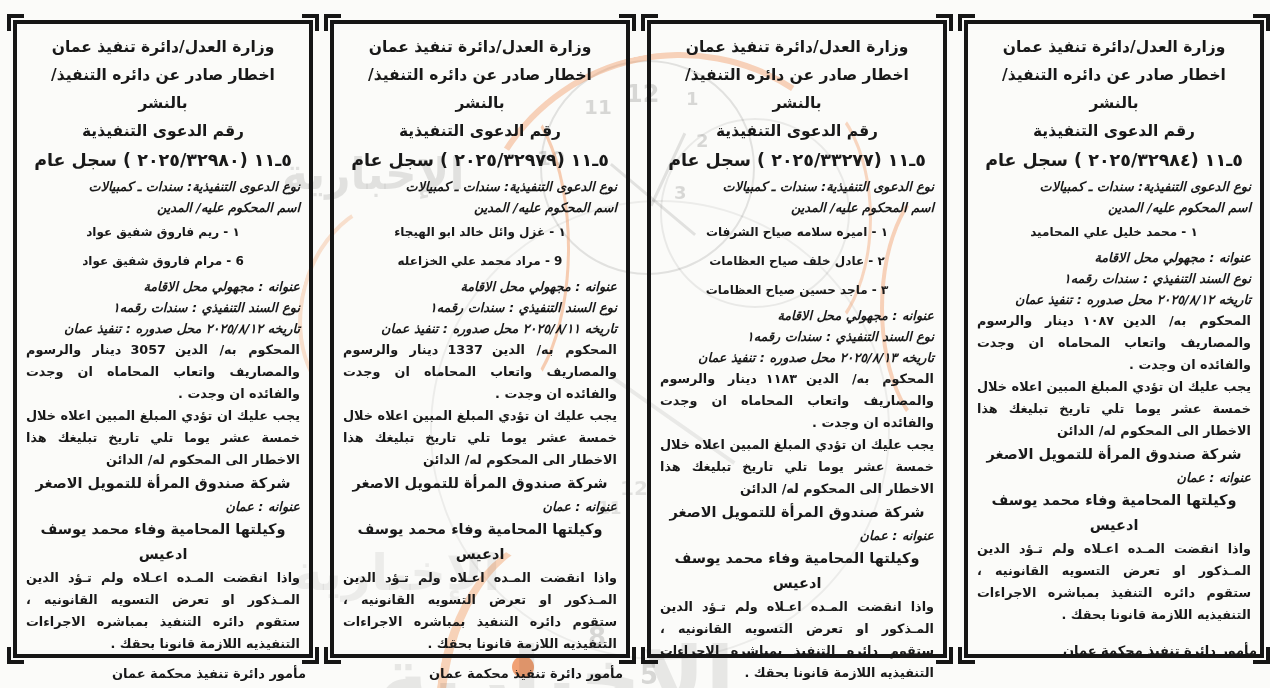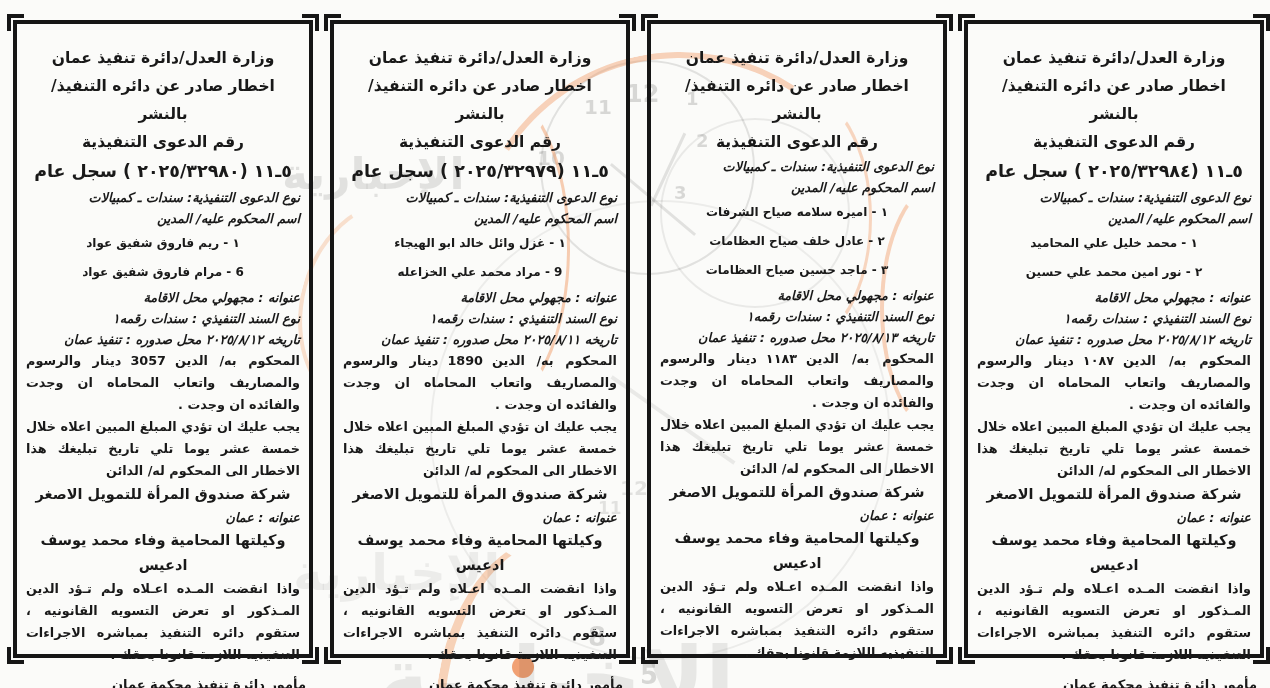--- a/index.html
+++ b/index.html
@@ -47,21 +47,21 @@
   .brand1 { left:282px; top:148px; font-size:44px; }
   .brand2 { left:293px; top:544px; font-size:50px; color:rgba(0,0,0,.06); }
   .brand3 { left:378px; top:628px; font-size:86px; color:rgba(0,0,0,.08); }
 
   
   .page { position:relative; z-index:1; display:flex; gap:17px; padding:20px 6px 0; }
   .notice {
     position:relative;
     width:300px; height:638px;
     border:4px solid #161616;
-    padding:20px 9px 2px;
+    padding:9px 9px 2px;
     display:flex; flex-direction:column;
     background:transparent;
   }
   .corner { position:absolute; width:17px; height:17px; border:4px solid #161616; }
   .c-tl { top:-10px; left:-10px;  border-right:none; border-bottom:none; }
   .c-tr { top:-10px; right:-10px; border-left:none;  border-bottom:none; }
   .c-bl { bottom:-10px; left:-10px;  border-right:none; border-top:none; }
   .c-br { bottom:-10px; right:-10px; border-left:none;  border-top:none; }
 
   .hdr      { font-size:15.5px; line-height:28px; text-align:center; }
@@ -112,41 +112,41 @@
     <div class="corner c-tr"></div>
     <div class="corner c-bl"></div>
     <div class="corner c-br"></div>
     <div class="hdr">وزارة العدل/دائرة تنفيذ عمان</div>
     <div class="hdr">اخطار صادر عن دائره التنفيذ/ بالنشر</div>
     <div class="hdr">رقم الدعوى التنفيذية</div>
     <div class="case-no">٥ـ١١ (٢٠٢٥/٣٢٩٨٤ ) سجل عام</div>
     <div class="small">نوع الدعوى التنفيذية: سندات ـ كمبيالات</div>
     <div class="small">اسم المحكوم عليه/ المدين</div>
     <div class="debtor">١ - محمد خليل علي المحاميد</div>
-    <div class="debtor">٢ - نور امين محمد علي حسين</div>
     <div class="small">عنوانه : مجهولي محل الاقامة</div>
     <div class="small">نوع السند التنفيذي : سندات رقمه١</div>
     <div class="small">تاريخه ٢٠٢٥/٨/١٢ محل صدوره : تنفيذ عمان</div>
     <div class="body-t"><span>المحكوم به/ الدين</span><span class="amt">١٠٨٧</span><span>دينار والرسوم والمصاريف واتعاب المحاماه ان وجدت والفائده ان وجدت .</span></div>
     <div class="body-t">يجب عليك ان تؤدي المبلغ المبين اعلاه خلال خمسة عشر يوما تلي تاريخ تبليغك هذا الاخطار الى المحكوم له/ الدائن</div>
     <div class="center-m">شركة صندوق المرأة للتمويل الاصغر</div>
     <div class="small">عنوانه : عمان</div>
     <div class="center-m">وكيلتها المحامية وفاء محمد يوسف ادعيس</div>
     <div class="body-t">واذا انقضت المـده اعـلاه ولم تـؤد الدين المـذكور او تعرض التسويه القانونيه ، ستقوم دائره التنفيذ بمباشره الاجراءات التنفيذيه اللازمة قانونا بحقك .</div>
     <div class="signature">مأمور دائرة تنفيذ محكمة عمان</div>
   </article>
 
   <article class="notice">
     <div class="corner c-tl"></div>
     <div class="corner c-tr"></div>
     <div class="corner c-bl"></div>
     <div class="corner c-br"></div>
     <div class="hdr">وزارة العدل/دائرة تنفيذ عمان</div>
     <div class="hdr">اخطار صادر عن دائره التنفيذ/ بالنشر</div>
     <div class="hdr">رقم الدعوى التنفيذية</div>
+    <div class="case-no">٥ـ١١ (٢٠٢٥/٣٣٢٧٧ ) سجل عام</div>
     <div class="small">نوع الدعوى التنفيذية: سندات ـ كمبيالات</div>
     <div class="small">اسم المحكوم عليه/ المدين</div>
     <div class="debtor">١ - اميره سلامه صياح الشرفات</div>
     <div class="debtor">٢ - عادل خلف صياح العظامات</div>
     <div class="debtor">٣ - ماجد حسين صياح العظامات</div>
     <div class="small">عنوانه : مجهولي محل الاقامة</div>
     <div class="small">نوع السند التنفيذي : سندات رقمه١</div>
     <div class="small">تاريخه ٢٠٢٥/٨/١٣ محل صدوره : تنفيذ عمان</div>
     <div class="body-t"><span>المحكوم به/ الدين</span><span class="amt">١١٨٣</span><span>دينار والرسوم والمصاريف واتعاب المحاماه ان وجدت والفائده ان وجدت .</span></div>
     <div class="body-t">يجب عليك ان تؤدي المبلغ المبين اعلاه خلال خمسة عشر يوما تلي تاريخ تبليغك هذا الاخطار الى المحكوم له/ الدائن</div>
@@ -166,21 +166,21 @@
     <div class="hdr">اخطار صادر عن دائره التنفيذ/ بالنشر</div>
     <div class="hdr">رقم الدعوى التنفيذية</div>
     <div class="case-no">٥ـ١١ (٢٠٢٥/٣٢٩٧٩ ) سجل عام</div>
     <div class="small">نوع الدعوى التنفيذية: سندات ـ كمبيالات</div>
     <div class="small">اسم المحكوم عليه/ المدين</div>
     <div class="debtor">١ - غزل وائل خالد ابو الهيجاء</div>
     <div class="debtor">9 - مراد محمد علي الخزاعله</div>
     <div class="small">عنوانه : مجهولي محل الاقامة</div>
     <div class="small">نوع السند التنفيذي : سندات رقمه١</div>
     <div class="small">تاريخه ٢٠٢٥/٨/١١ محل صدوره : تنفيذ عمان</div>
-    <div class="body-t"><span>المحكوم به/ الدين</span><span class="amt">1890</span><span>دينار والرسوم والمصاريف واتعاب المحاماه ان وجدت والفائده ان وجدت .</span></div>
+    <div class="body-t"><span>المحكوم به/ الدين</span><span class="amt">1337</span><span>دينار والرسوم والمصاريف واتعاب المحاماه ان وجدت والفائده ان وجدت .</span></div>
     <div class="body-t">يجب عليك ان تؤدي المبلغ المبين اعلاه خلال خمسة عشر يوما تلي تاريخ تبليغك هذا الاخطار الى المحكوم له/ الدائن</div>
     <div class="center-m">شركة صندوق المرأة للتمويل الاصغر</div>
     <div class="small">عنوانه : عمان</div>
     <div class="center-m">وكيلتها المحامية وفاء محمد يوسف ادعيس</div>
     <div class="body-t">واذا انقضت المـده اعـلاه ولم تـؤد الدين المـذكور او تعرض التسويه القانونيه ، ستقوم دائره التنفيذ بمباشره الاجراءات التنفيذيه اللازمة قانونا بحقك .</div>
     <div class="signature">مأمور دائرة تنفيذ محكمة عمان</div>
   </article>
 
   <article class="notice">
     <div class="corner c-tl"></div>

